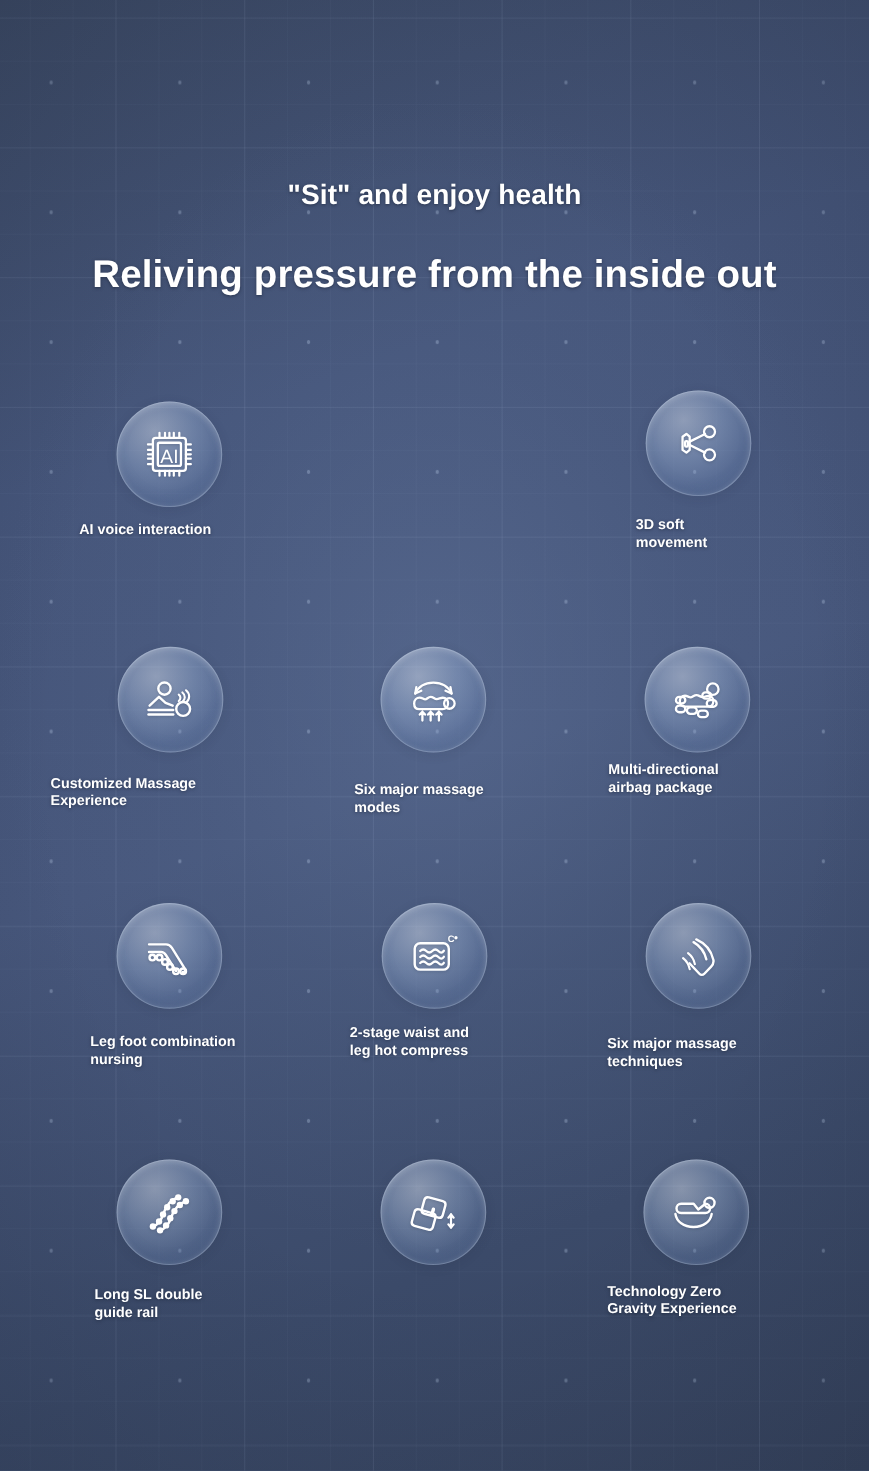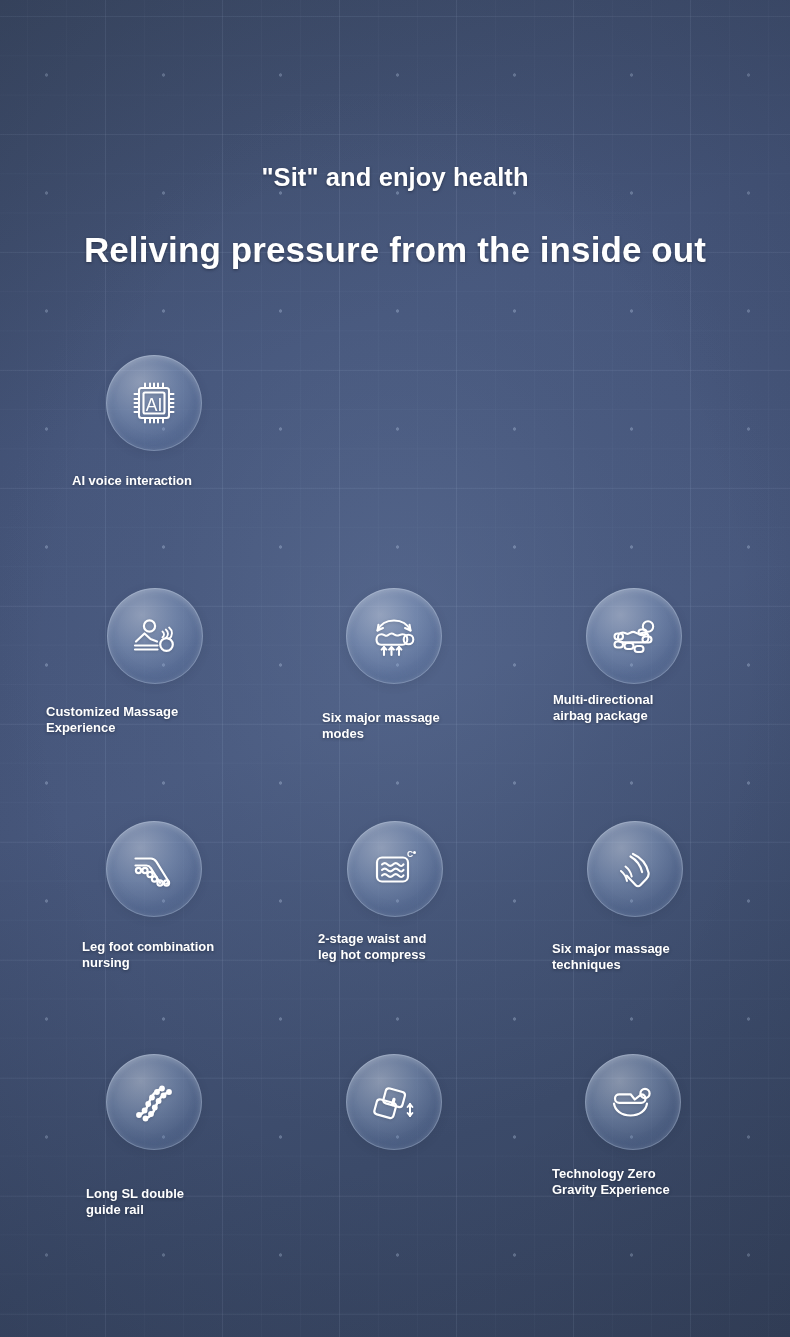--- a/index.html
+++ b/index.html
@@ -145,21 +145,21 @@
   }
 
   .bubble svg {
     position: relative;
     z-index: 2;
     display: block;
     filter: drop-shadow(0 1px 1.5px rgba(26,36,56,0.22));
   }
 
   
-  .r0 .c0 .bubble { left: 78px; top: 10px; }
+  .r0 .c0 .bubble { left: 78px; top: 20px; }
   .r0 .c1 .bubble { left: 76px; top: 10px; }
   .r0 .c2 .bubble { left: 77px; top: 10px; }
 
   .r1 .c0 .bubble { left: 79px; top: 10px; }
   .r1 .c1 .bubble { left: 76px; top: 10px; }
   .r1 .c2 .bubble { left: 76px; top: 10px; }
 
   .r2 .c0 .bubble { left: 78px; top: 10px; }
   .r2 .c1 .bubble { left: 77px; top: 10px; }
   .r2 .c2 .bubble { left: 77px; top: 10px; }
@@ -184,21 +184,21 @@
   .r0 .c2 .label { left: 68px;  top: 124px; }
 
   .r1 .c0 .label { left: 18px;  top: 126px; }
   .r1 .c1 .label { left: 52px;  top: 132px; }
   .r1 .c2 .label { left: 43px;  top: 114px; }
 
   .r2 .c0 .label { left: 54px;  top: 128px; }
   .r2 .c1 .label { left: 48px;  top: 120px; }
   .r2 .c2 .label { left: 42px;  top: 130px; }
 
-  .r3 .c0 .label { left: 58px;  top: 142px; }
+  .r3 .c0 .label { left: 58px;  top: 125px; }
   .r3 .c1 .label { left: 36px;  top: 134px; }
   .r3 .c2 .label { left: 42px;  top: 122px; }
 </style>
 </head>
 <body>
 
 <div class="page">
 
   <div class="bg-base"></div>
   <div class="bg-grid-fine"></div>
@@ -228,20 +228,37 @@
                 <path d="M43 19h4.5M43 24h4.5M43 28h4.5M43 32h4.5M43 37h4.5"></path>
               </g>
               <text x="28" y="36" font-family="'Liberation Sans', sans-serif" font-size="17.5" font-weight="400" fill="#ffffff" stroke="none" text-anchor="middle">AI</text>
             </svg>
           </div>
         </div>
         <div class="label">AI voice interaction</div>
       </div>
 
 
+      <div class="cell c2">
+        <div class="bubble-wrap">
+          <div class="bubble">
+            <svg width="56" height="56" viewBox="0 0 56 56" fill="none" stroke="#ffffff" stroke-width="2.1" stroke-linecap="round" stroke-linejoin="round">
+              <path d="M17 19.5l-3.5 2.5v12l3.5 2.5 3-2.5v-12z"></path>
+              <rect x="15.8" y="26" width="2.6" height="5" rx="1"></rect>
+              <circle cx="38" cy="17.5" r="5"></circle>
+              <circle cx="38" cy="38.5" r="5"></circle>
+              <path d="M20 26.5L34 19.5"></path>
+              <path d="M20 29.5L34 36.5"></path>
+              <path d="M38 22.5v11" opacity="0"></path>
+            </svg>
+          </div>
+        </div>
+        <div class="label">3D soft
+movement</div>
+      </div>
     </div>
 
     <div class="row r1">
 
       <div class="cell c0">
         <div class="bubble-wrap">
           <div class="bubble">
             <svg width="58" height="58" viewBox="0 0 58 58" fill="none" stroke="#ffffff" stroke-width="2.2" stroke-linecap="round" stroke-linejoin="round">
               <circle cx="23.5" cy="19" r="5.6"></circle>
               <path d="M10 34.5l8.5-8 6 5.5 6.5 2.5"></path>

